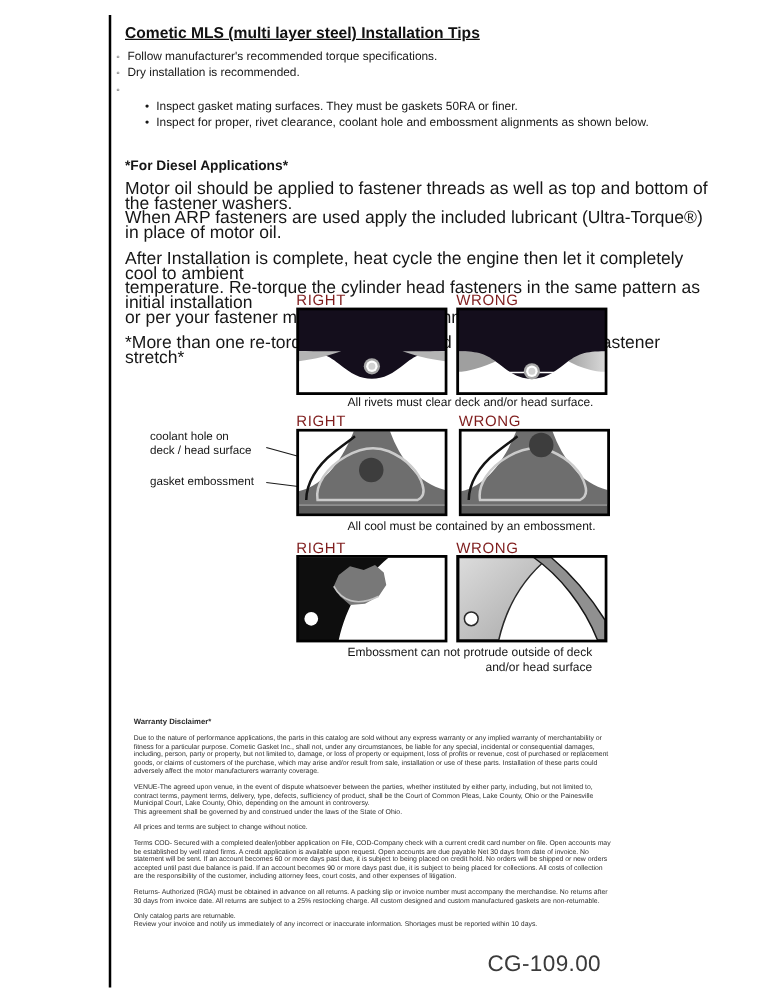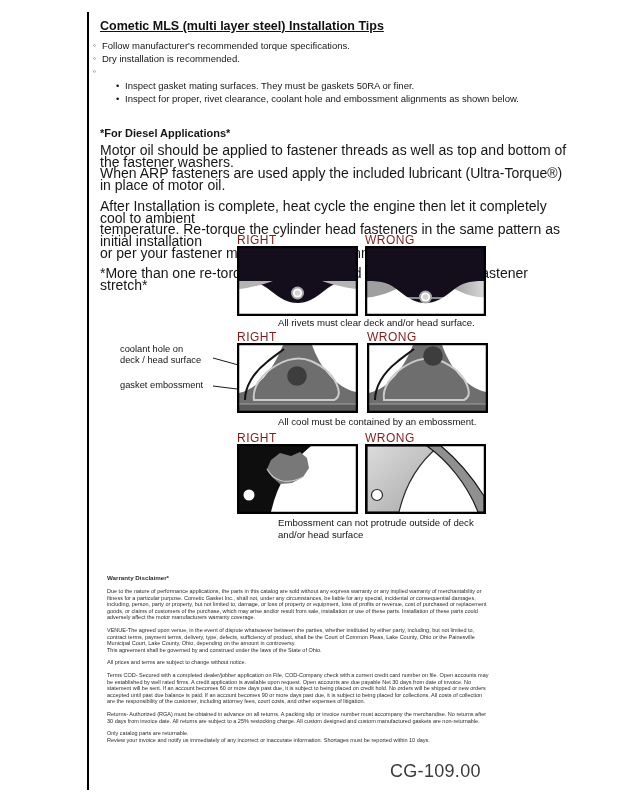--- a/index.html
+++ b/index.html
@@ -161,21 +161,21 @@
           <stop offset="1" stop-color="#a6a6a6"></stop>
       </linearGradient>
     </defs>
     <rect x="1" y="1" width="119" height="68" fill="#ffffff"></rect>
     <path d="M2,2 H74 C52,20 40,42 34,68 H2 Z" fill="url(#gw3)" stroke="#2a2a2a" stroke-width="1.2"></path>
     <path d="M62,2 C82,16 102,40 113,68 L119,68 L119,52 C104,28 88,12 76,2 Z" fill="#909090" stroke="#161616" stroke-width="1.2"></path>
     <circle cx="12" cy="51" r="5.5" fill="#ffffff" stroke="#2a2a2a" stroke-width="1.2"></circle>
     <rect x="1" y="1" width="119" height="68" fill="none" stroke="#000" stroke-width="2.5"></rect>
   </svg>
 
-  <div class="dg-cap" style="top:517px;">Embossment can not protrude outside of deck
+  <div class="dg-cap" style="top:517px;text-align:right;">Embossment can not protrude outside of deck
 and/or head surface</div>
 
   <div class="disclaimer">
     <h3>Warranty Disclaimer*</h3>
     <p>Due to the nature of performance applications, the parts in this catalog are sold without any express warranty or any implied warranty of merchantability or
 fitness for a particular purpose.  Cometic Gasket Inc., shall not, under any circumstances, be liable for any special, incidental or consequential damages,
 including, person, party or property, but not limited to, damage, or loss of property or equipment, loss of profits or revenue, cost of purchased or replacement
 goods, or claims of customers of the purchase, which may arise and/or result from sale, installation or use of these parts.  Installation of these parts could
 adversely affect the motor manufacturers warranty coverage.</p>
     <p class="tight">VENUE-The agreed upon venue, in the event of dispute whatsoever between the parties, whether instituted by either party, including, but not limited to,

